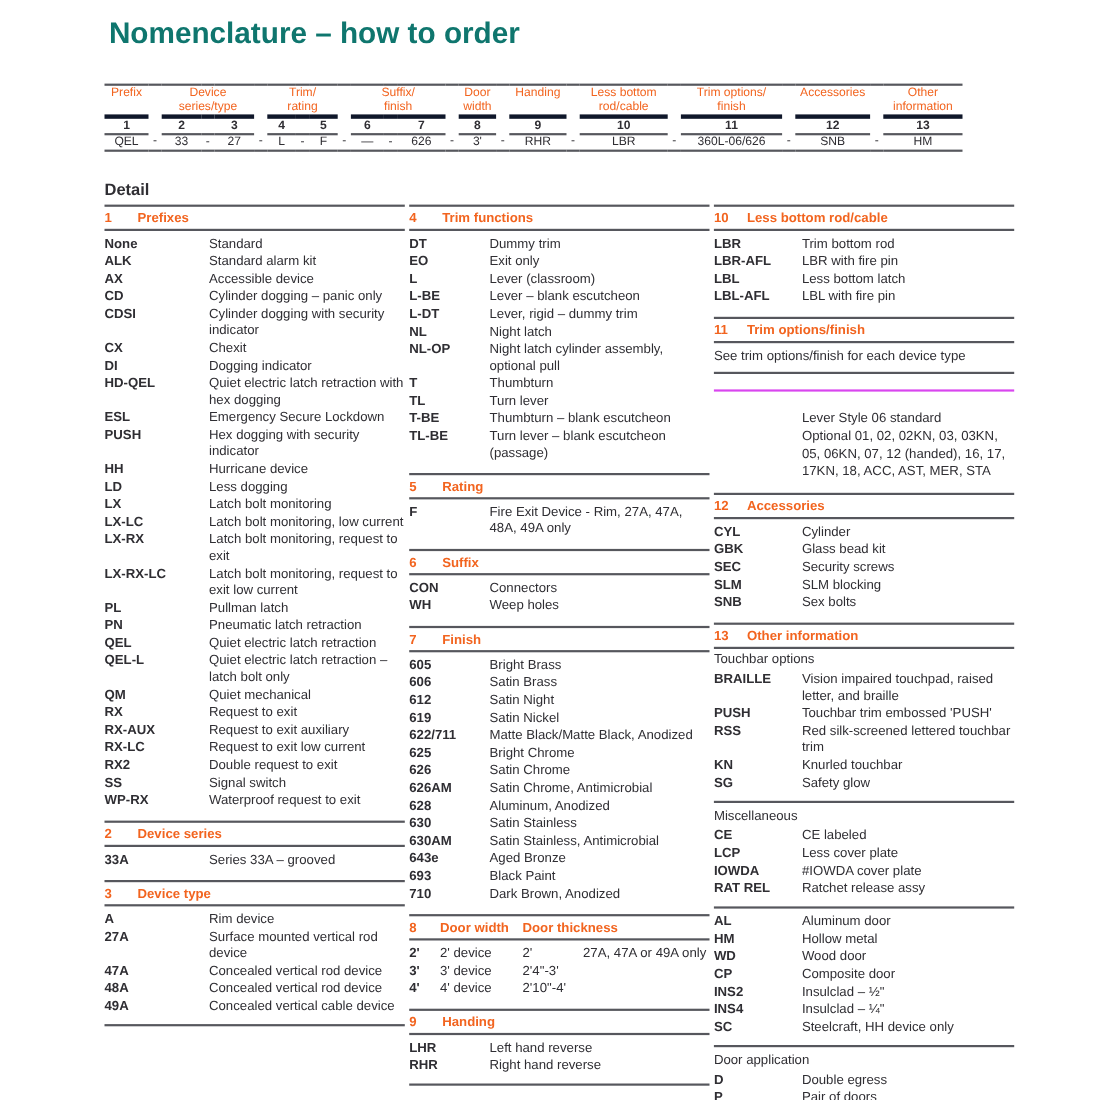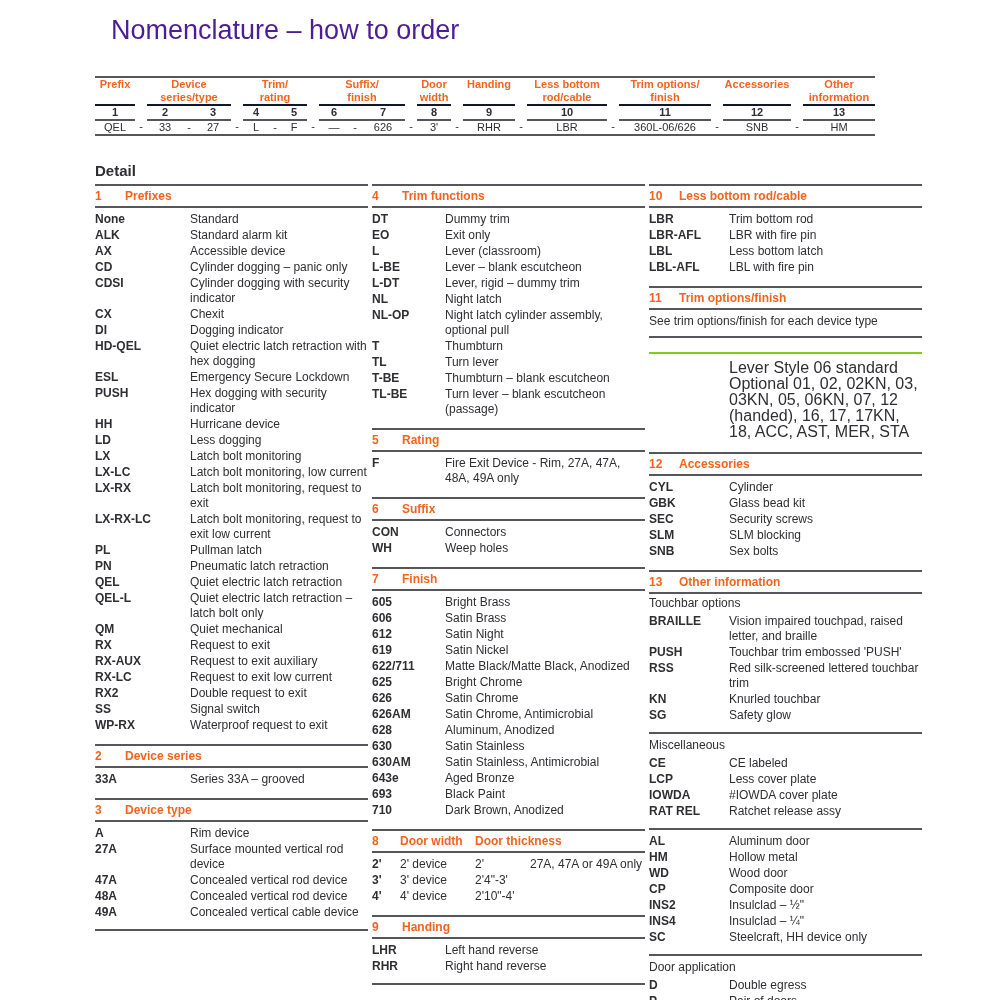--- a/index.html
+++ b/index.html
@@ -1,30 +1,30 @@
 <!DOCTYPE html>
 <html><head>
 <meta charset="utf-8">
 <style>
   html,body{margin:0;padding:0;background:#ffffff;}
   body{width:1000px;height:1000px;overflow:hidden;
        font-family:"Liberation Sans",sans-serif;color:#2f2e33;}
   .page{box-sizing:border-box;width:1000px;padding:12px 78px 0 95px;}
 
   
-  .page-title{font-size:27px;font-weight:400;color:#4c1d95;margin:2px 0 0 16px;line-height:32px;}
+  .page-title{font-size:27px;font-weight:700;color:#0f766e;margin:2px 0 0 4px;line-height:32px;}
 
   
   .order-wrap{margin-top:30px;}
   table.order{border-collapse:collapse;table-layout:fixed;
               border-top:2px solid #56575d;border-bottom:2px solid #56575d;}
   table.order th,table.order td{padding:0;margin:0;text-align:center;vertical-align:top;
               font-size:11px;line-height:13px;}
-  th.glabel{color:#f2641f;font-weight:700;white-space:pre-line;
-            padding:4px 0 3px 0;border-bottom:2px solid #0f172a;}
+  th.glabel{color:#f2641f;font-weight:400;white-space:pre-line;
+            padding:4px 0 3px 0;border-bottom:4px solid #0f172a;}
   th.gaph{border-bottom:none;}
   td.num{font-weight:700;padding:3px 0 2px 0;border-bottom:2px solid #56575d;}
   td.nin{border-bottom:2px solid #56575d;}
   td.ngap{border-bottom:none;}
   td.val,td.dash{padding:4px 0 4px 0;font-weight:400;}
 
   
   .detail-heading{font-size:15px;font-weight:700;margin:26px 0 5px 0;color:#2f2e33;}
   .cols{display:flex;gap:4px;}
   .col{width:273px;flex:0 0 273px;}
@@ -39,22 +39,22 @@
   .sec-head.dw .n{width:28px;flex:0 0 28px;}
   .sec-head.dw .t1{width:75px;flex:0 0 75px;}
 
   .rows{padding:3px 0 5px 0;}
   .row{display:grid;grid-template-columns:var(--cw,90px) 1fr;
        font-size:12px;line-height:15px;padding:0.5px 0;}
   .row .code{font-weight:700;padding-right:4px;}
   .row.dw{grid-template-columns:28px 75px 55px 1fr;}
 
   .note-text{font-size:12px;line-height:15px;padding:4px 0 7px 0;border-bottom:2px solid #56575d;}
-  .lever-block{margin-top:14px;border-top:2px solid #84cc16;
-               padding:6px 0 6px 80px;font-size:16px;line-height:16px;}
+  .lever-block{margin-top:14px;border-top:2px solid #d946ef;
+               padding:16px 0 6px 80px;font-size:12px;line-height:16px;}
 
   .subgroup + .subgroup{border-top:2px solid #56575d;margin-top:5px;padding-top:2px;}
   .subhead{font-weight:400;font-size:12px;line-height:15px;padding:2px 0 1px 0;}
 
   .endrule{border-top:2px solid #56575d;margin-top:4px;height:0;}
 </style>
 </head>
 <body>
 
 <div class="page">

